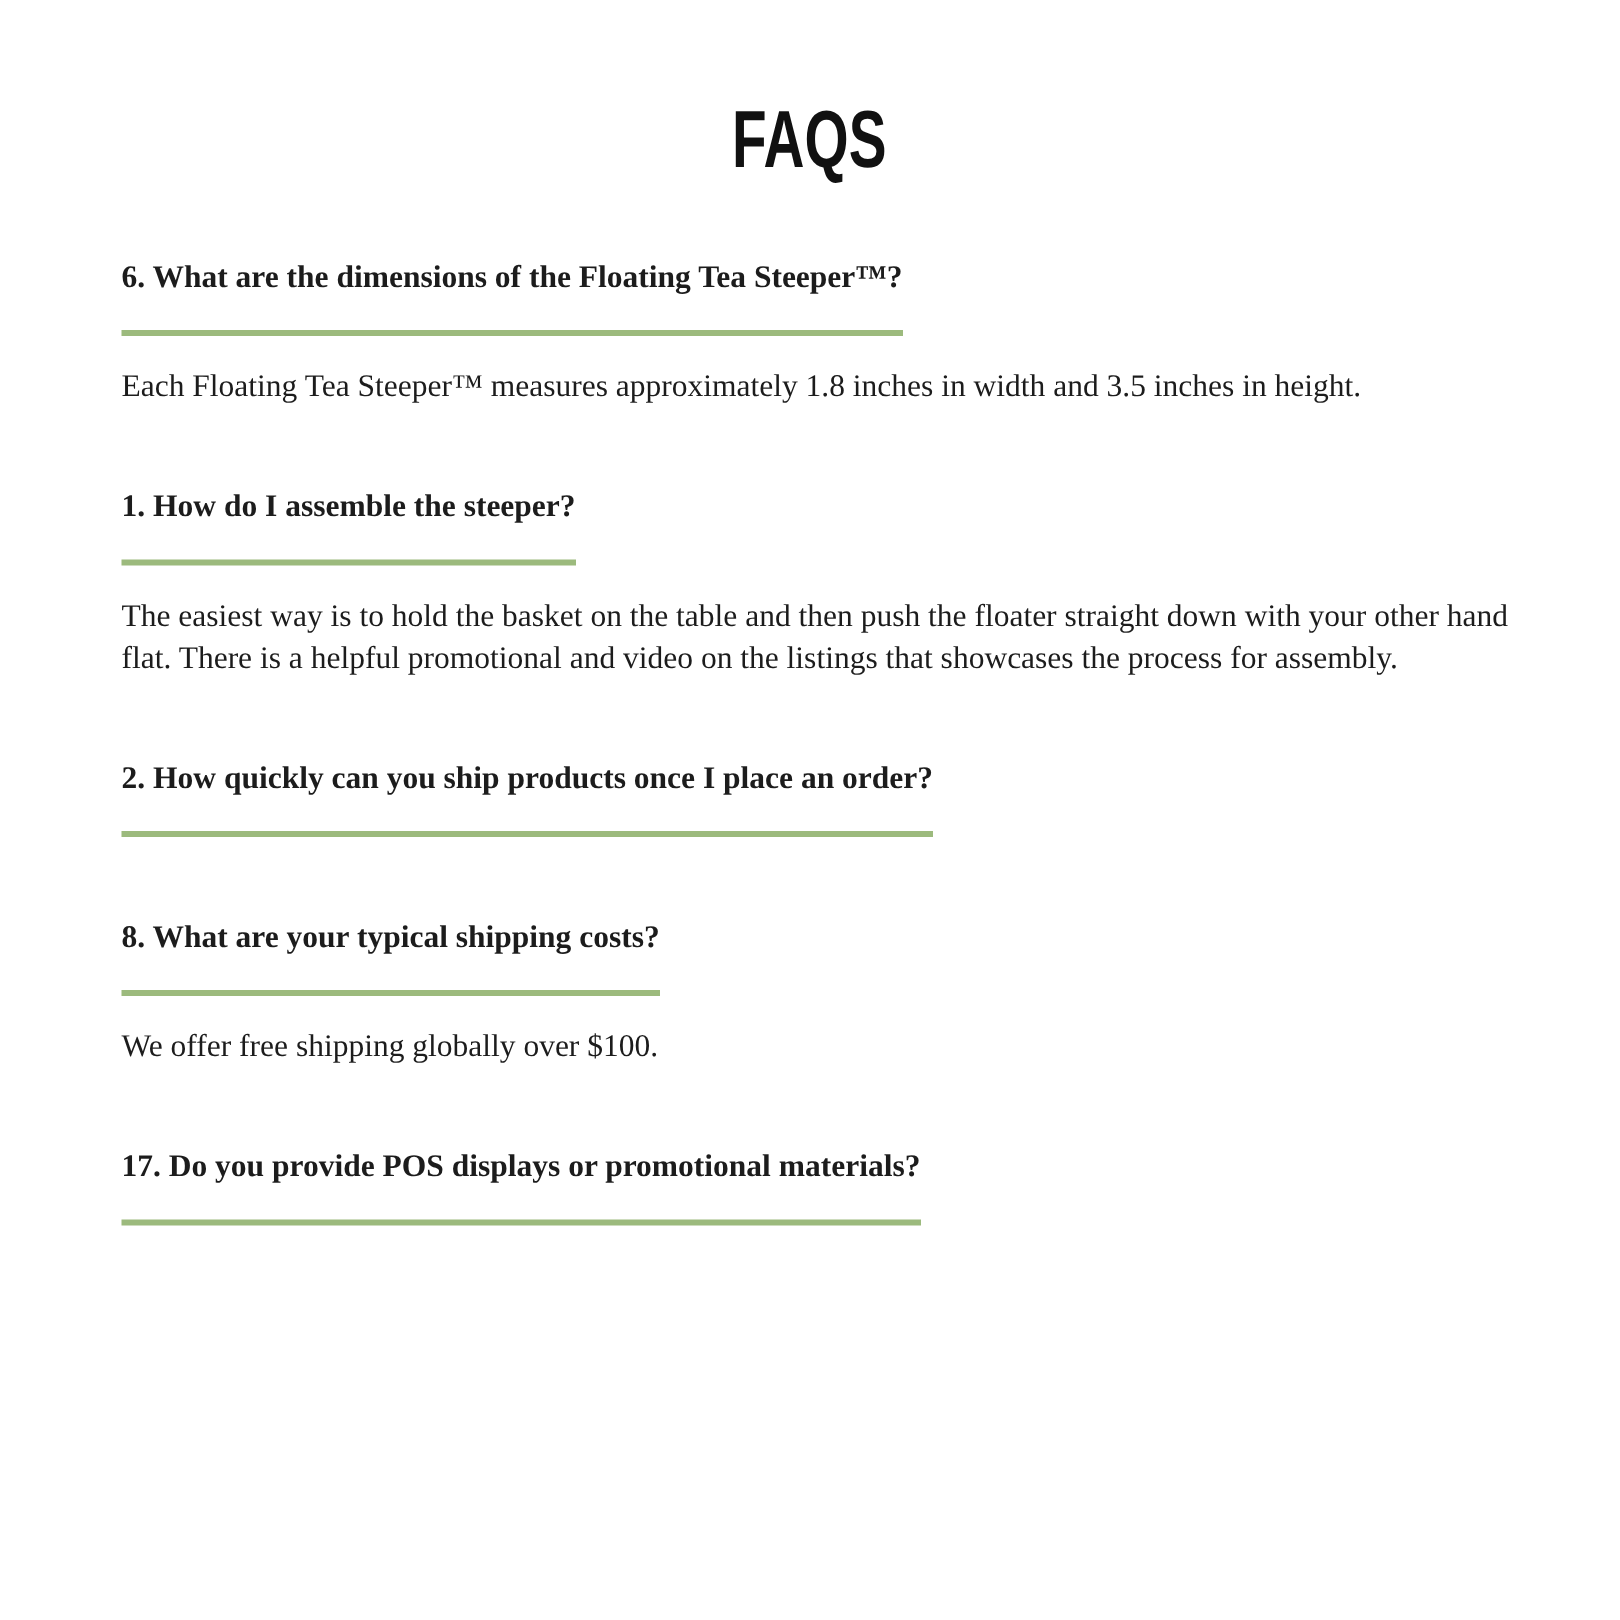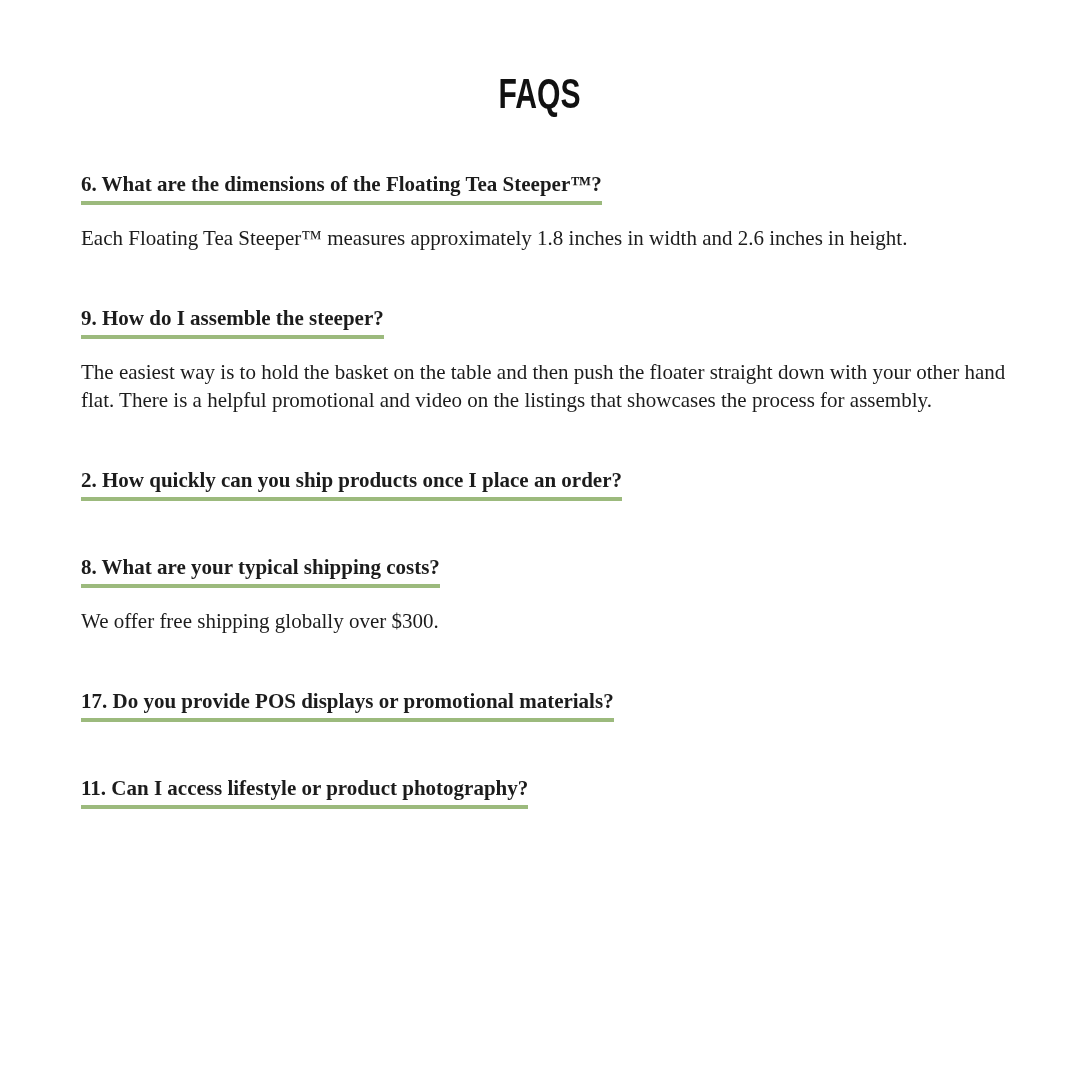--- a/index.html
+++ b/index.html
@@ -17,21 +17,21 @@
     height: 1080px;
     background: #ffffff;
   }
   .page-title {
     margin: 0;
     padding-top: 64px;
     height: 64px;
     text-align: center;
     font-family: "Liberation Sans", sans-serif;
     font-weight: 700;
-    font-size: 43px;
+    font-size: 54px;
     line-height: 58px;
     color: #111111;
     letter-spacing: 0px;
   }
   .page-title .condensed {
     display: inline-block;
     transform: scaleX(0.70);
     transform-origin: 50% 50%;
   }
   .faq-list {
@@ -44,21 +44,21 @@
     margin-bottom: 54px;
   }
   .question {
     display: table;           
     margin: 0;
     font-family: "Liberation Serif", serif;
     font-weight: 700;
     font-size: 21px;
     line-height: 24px;
     color: #1c1c1c;
-    padding-bottom: 5px;
+    padding-bottom: 24px;
     border-bottom: 4px solid #9cba7d;
   }
   .answer {
     margin: 19px 0 0 0;
     font-family: "Liberation Serif", serif;
     font-weight: 400;
     font-size: 21px;
     line-height: 28px;
     color: #1c1c1c;
   }
@@ -67,39 +67,38 @@
 <body>
 
 <div class="page">
 
   <h1 class="page-title"><span class="condensed">FAQS</span></h1>
 
   <div class="faq-list">
 
     <section class="faq-item">
       <h2 class="question">6. What are the dimensions of the Floating Tea Steeper™?</h2>
-      <p class="answer">Each Floating Tea Steeper™ measures approximately 1.8 inches in width and 2.6 inches in height.</p>
+      <p class="answer">Each Floating Tea Steeper™ measures approximately 1.8 inches in width and 3.5 inches in height.</p>
     </section>
 
     <section class="faq-item">
-      <h2 class="question">9. How do I assemble the steeper?</h2>
+      <h2 class="question">1. How do I assemble the steeper?</h2>
       <p class="answer">The easiest way is to hold the basket on the table and then push the floater straight down with your other hand flat. There is a helpful promotional and video on the listings that showcases the process for assembly.</p>
     </section>
 
     <section class="faq-item">
       <h2 class="question">2. How quickly can you ship products once I place an order?</h2>
     </section>
 
     <section class="faq-item">
       <h2 class="question">8. What are your typical shipping costs?</h2>
-      <p class="answer">We offer free shipping globally over $300.</p>
+      <p class="answer">We offer free shipping globally over $100.</p>
     </section>
 
     <section class="faq-item">
       <h2 class="question">17. Do you provide POS displays or promotional materials?</h2>
     </section>
 
     <section class="faq-item">
-      <h2 class="question">11. Can I access lifestyle or product photography?</h2>
     </section>
 
   </div>
 </div>
 
 </body></html>

